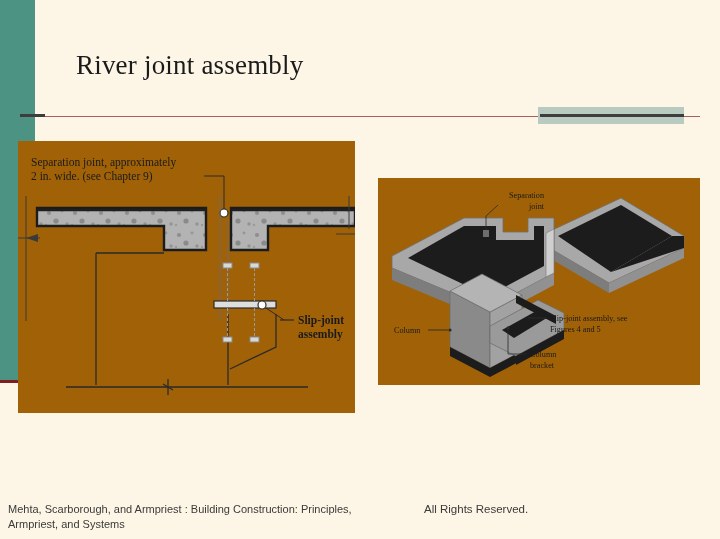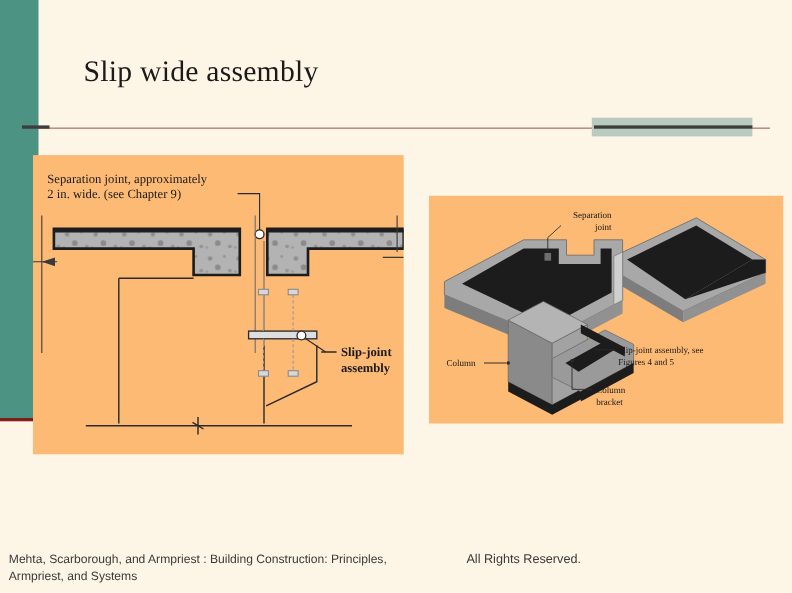--- a/index.html
+++ b/index.html
@@ -61,22 +61,21 @@
     font-family: "Liberation Serif", serif;
     font-size: 27px;
     color: #1a1a1a;
     letter-spacing: 0.2px;
     white-space: nowrap;
   }
 
   
   .panel {
     position: absolute;
-    background: #fdba74;
-    margin-left: 12px;
+    background: #a16207;
   }
   #panel-left  { left: 18px;  top: 141px; width: 337px; height: 272px; }
   #panel-right { left: 378px; top: 178px; width: 322px; height: 207px; }
 
   .fig-svg { display: block; width: 100%; height: 100%; }
 
   
   .footer-left {
     position: absolute;
     left: 8px; top: 502px;
@@ -99,21 +98,21 @@
 
 <div id="slide">
 
   <div class="left-bar"></div>
   <div class="left-bar-underline"></div>
   <div class="accent-rule"></div>
   <div class="accent-rule-dark-left"></div>
   <div class="accent-block"></div>
   <div class="accent-block-rule"></div>
 
-  <div class="title">Slip wide assembly</div>
+  <div class="title">River joint assembly</div>
 
   <div class="panel" id="panel-left">
     <svg class="fig-svg" viewBox="0 0 337 272" xmlns="http://www.w3.org/2000/svg">
       <defs>
         <pattern id="concrete" width="26" height="22" patternUnits="userSpaceOnUse">
           <rect width="26" height="22" fill="#b3b3b3"></rect>
           <circle cx="5" cy="6" r="2.1" fill="#8e8e8e"></circle>
           <circle cx="18" cy="4" r="1.4" fill="#959595"></circle>
           <circle cx="12" cy="14" r="2.6" fill="#8a8a8a"></circle>
           <circle cx="23" cy="17" r="1.7" fill="#939393"></circle>

